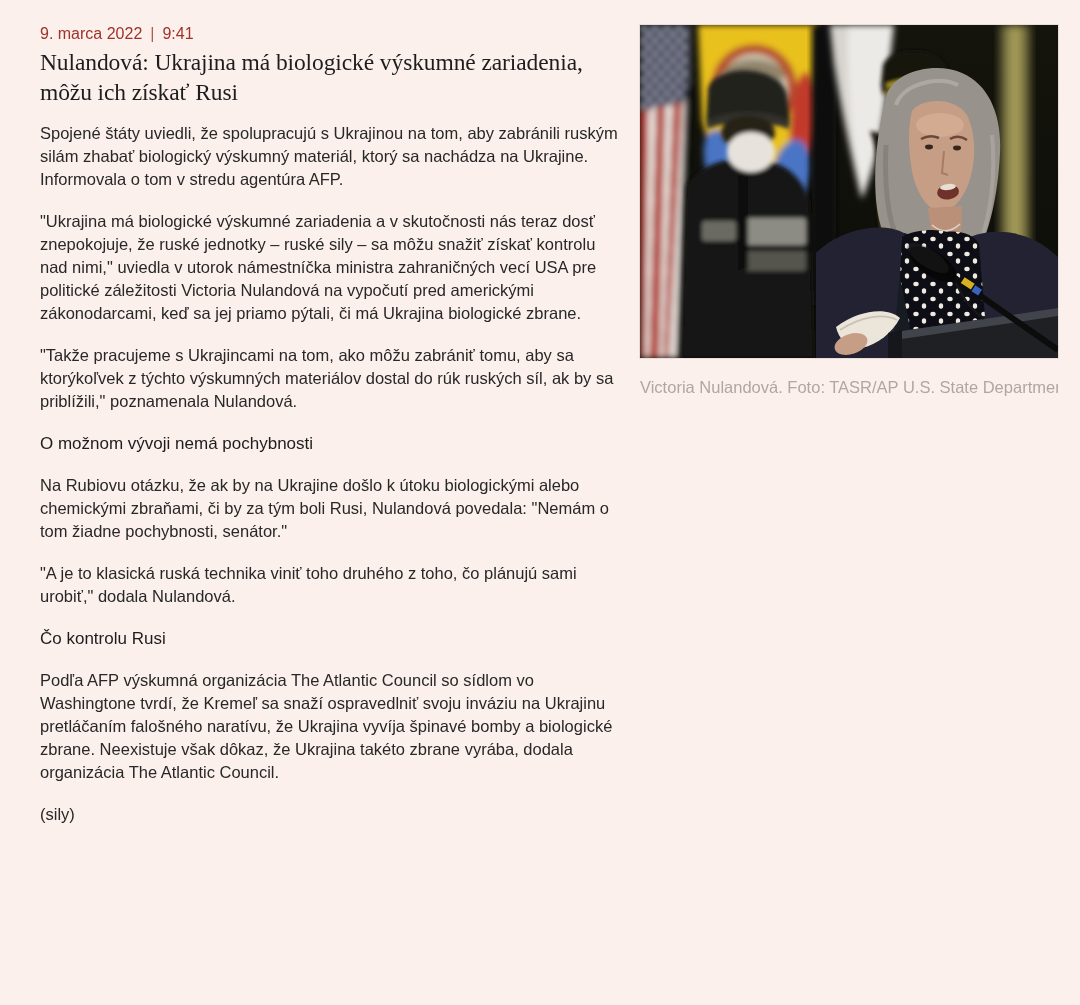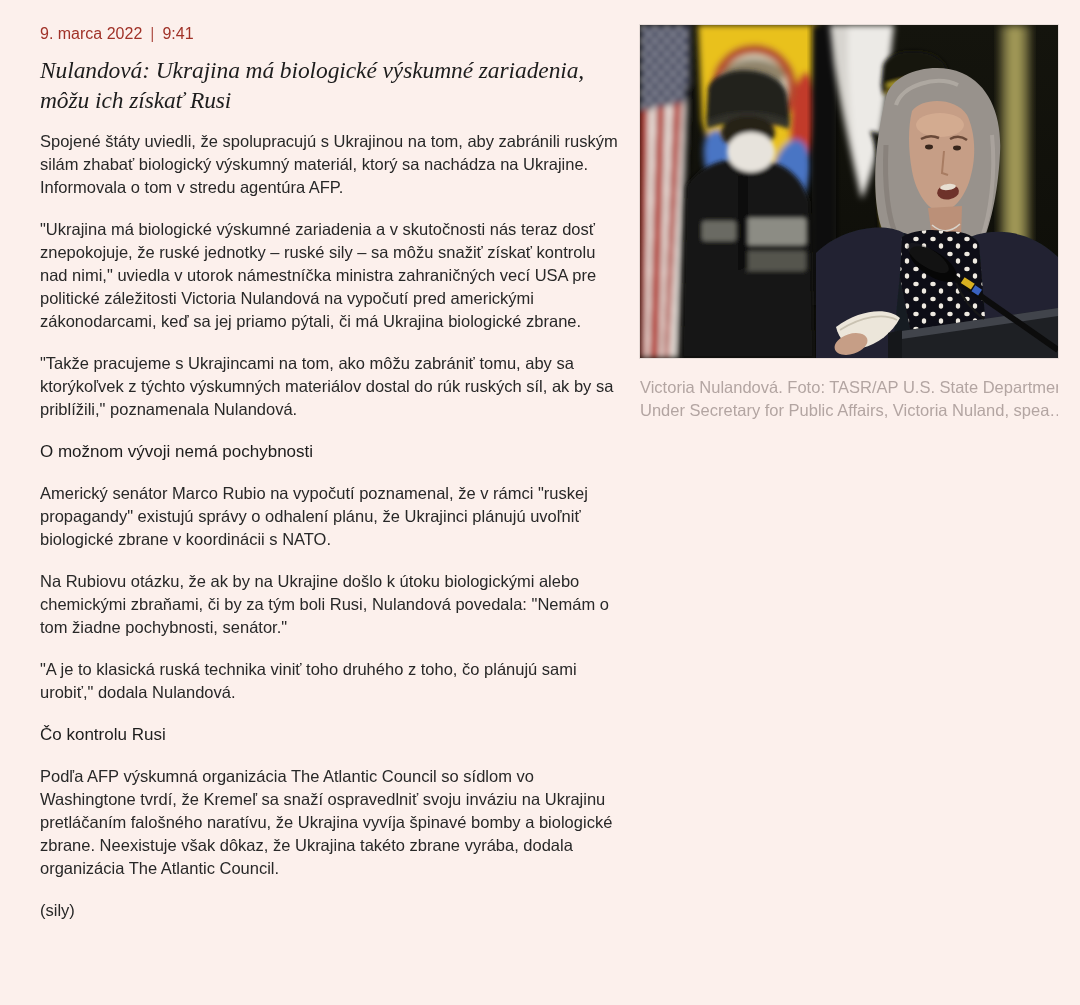--- a/index.html
+++ b/index.html
@@ -9,21 +9,21 @@
     font-family:"Liberation Sans",sans-serif;
   }
   .wrap{display:flex;padding:25px 0 0 40px;gap:20px;}
   .col-left{width:580px;flex:0 0 580px;}
   .col-right{width:418px;flex:0 0 418px;margin-left:0;}
   .dateline{font-size:16px;line-height:18px;color:#a03228;}
   .dateline .sep{margin:0 8px;opacity:.8;}
   h1{
     font-family:"Liberation Serif",serif;font-weight:400;
     font-size:23.5px;line-height:30px;color:#1d1d1d;
-    margin:12px 0 4px 0;letter-spacing:-0.1px;font-style:italic;
+    margin:4px 0 4px 0;letter-spacing:-0.1px;
   }
   p{font-size:16.5px;line-height:23px;color:#282828;margin:15px 0 19px 0;}
   h3{font-size:17px;line-height:23px;font-weight:400;color:#1d1d1d;margin:0 0 19px 0;}
   figure{margin:0;}
   .photo{width:418px;height:333px;line-height:0;outline:1px solid rgba(0,0,0,.08);}
   .photo svg{width:418px;height:333px;}
   figcaption{margin-top:18px;font-size:16.5px;line-height:23px;color:#b3a5a2;}
   figcaption div{white-space:nowrap;overflow:hidden;}
 </style>
 </head>
@@ -35,21 +35,20 @@
     <div class="dateline">
       <span>9. marca 2022</span><span class="sep">|</span><span>9:41</span>
     </div>
 
     <h1>Nulandová: Ukrajina má biologické výskumné zariadenia, môžu ich získať Rusi</h1>
 
     <p>Spojené štáty uviedli, že spolupracujú s Ukrajinou na tom, aby zabránili ruským silám zhabať biologický výskumný materiál, ktorý sa nachádza na Ukrajine. Informovala o tom v stredu agentúra AFP.</p>
     <p>"Ukrajina má biologické výskumné zariadenia a v skutočnosti nás teraz dosť znepokojuje, že ruské jednotky – ruské sily – sa môžu snažiť získať kontrolu nad nimi," uviedla v utorok námestníčka ministra zahraničných vecí USA pre politické záležitosti Victoria Nulandová na vypočutí pred americkými zákonodarcami, keď sa jej priamo pýtali, či má Ukrajina biologické zbrane.</p>
     <p>"Takže pracujeme s Ukrajincami na tom, ako môžu zabrániť tomu, aby sa ktorýkoľvek z týchto výskumných materiálov dostal do rúk ruských síl, ak by sa priblížili," poznamenala Nulandová.</p>
     <h3>O možnom vývoji nemá pochybnosti</h3>
-    <p>Americký senátor Marco Rubio na vypočutí poznamenal, že v rámci "ruskej propagandy" existujú správy o odhalení plánu, že Ukrajinci plánujú uvoľniť biologické zbrane v koordinácii s NATO.</p>
     <p>Na Rubiovu otázku, že ak by na Ukrajine došlo k útoku biologickými alebo chemickými zbraňami, či by za tým boli Rusi, Nulandová povedala: "Nemám o tom žiadne pochybnosti, senátor."</p>
     <p>"A je to klasická ruská technika viniť toho druhého z toho, čo plánujú sami urobiť," dodala Nulandová.</p>
     <h3>Čo kontrolu Rusi</h3>
     <p>Podľa AFP výskumná organizácia The Atlantic Council so sídlom vo Washingtone tvrdí, že Kremeľ sa snaží ospravedlniť svoju inváziu na Ukrajinu pretláčaním falošného naratívu, že Ukrajina vyvíja špinavé bomby a biologické zbrane. Neexistuje však dôkaz, že Ukrajina takéto zbrane vyrába, dodala organizácia The Atlantic Council.</p>
     <p>(sily)</p>
   </div>
 
   <div class="col-right">
     <figure>
       <div class="photo">
@@ -182,18 +181,17 @@
             <rect x="322" y="255" width="12" height="7" fill="#d8b020" transform="rotate(33 328 258)"></rect>
             <rect x="333" y="262" width="8" height="7" fill="#3a62c0" transform="rotate(33 337 265)"></rect>
             <ellipse cx="293" cy="239" rx="27" ry="12" fill="#060606" transform="rotate(33 293 239)"></ellipse>
             <ellipse cx="288" cy="233" rx="24" ry="9" fill="#2a2a2a" opacity=".35" transform="rotate(33 288 233)"></ellipse>
             <path d="M316,258 C322,272 330,284 344,294" stroke="#181818" stroke-width="2" fill="none"></path>
           </g>
         </svg>
       </div>
       <figcaption>
         <div>Victoria Nulandová. Foto: TASR/AP U.S. State Department</div>
-        <div>Under Secretary for Public Affairs, Victoria Nuland, spea…</div>
       </figcaption>
     </figure>
   </div>
 
 </div>
 
 </body></html>

